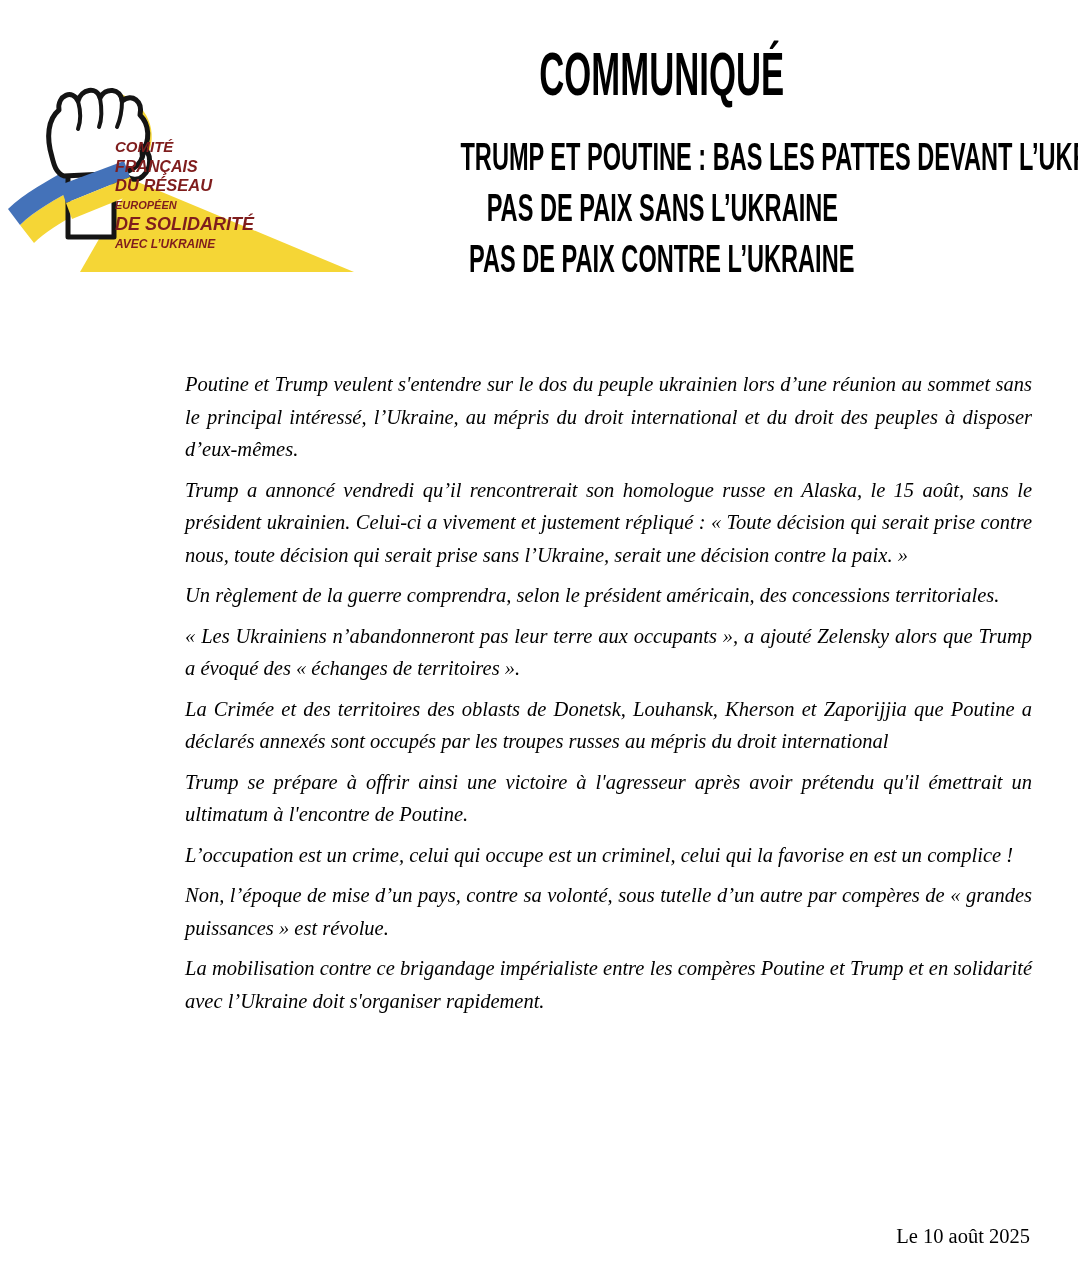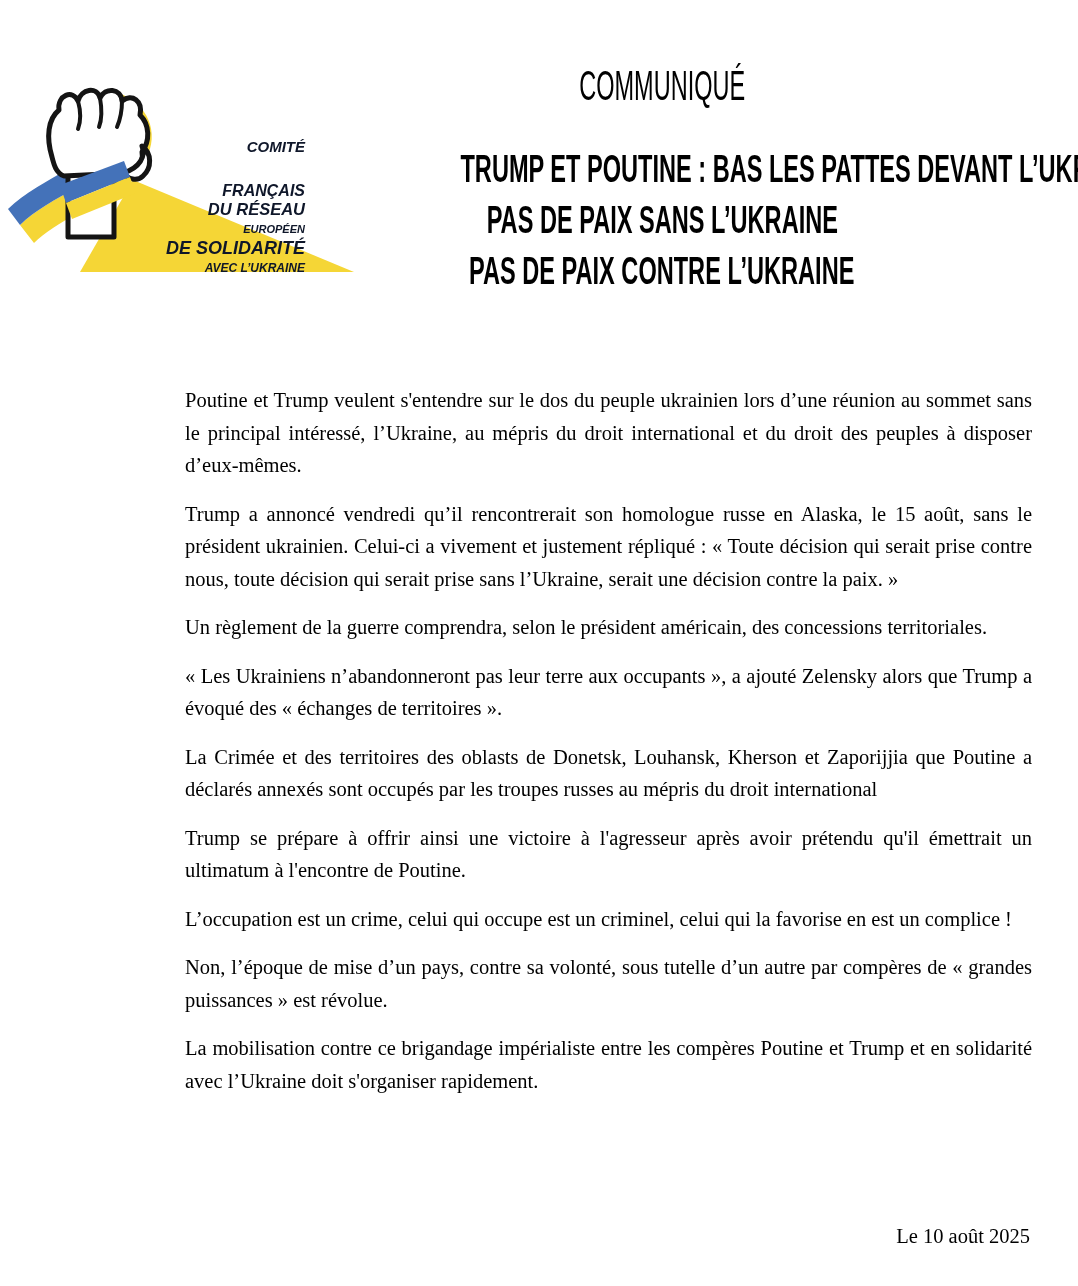--- a/index.html
+++ b/index.html
@@ -8,50 +8,50 @@
     background:#ffffff; overflow:hidden;
     font-family:"Liberation Serif", serif; color:#000;
   }
 
   
   .heading-block {
     position:absolute; left:246px; top:40px; width:832px;
     text-align:center; font-family:"Liberation Sans", sans-serif;
   }
   .doc-title {
-    margin:12px; font-size:42px; line-height:68px; font-weight:400;
+    margin:0; font-size:62px; line-height:68px; font-weight:700;
     letter-spacing:0px; white-space:nowrap;
   }
   .cond-title { display:inline-block; transform:scaleX(0.56); transform-origin:50% 50%; white-space:nowrap; }
   .headlines { margin-top:24px; }
   .hl { font-size:38px; line-height:51px; font-weight:700; white-space:nowrap; }
   .cond { display:inline-block; transform:scaleX(0.62); transform-origin:50% 50%; white-space:nowrap; }
 
   
   .logo { position:absolute; left:0; top:85px; width:380px; height:200px; }
   .logo svg { position:absolute; left:0; top:0; width:380px; height:200px; }
   .logo-text {
     position:absolute; left:115px; top:52px; width:190px;
-    text-align:right; color:#0f172a;
+    text-align:left; color:#7f1d1d;
     font-family:"Liberation Sans", sans-serif; font-weight:700; font-style:italic;
     line-height:19.5px;
   }
   .logo-text .lt0 { font-size:15px; }
-  .logo-text .lt1 { font-size:16px;margin-top:24px; }
+  .logo-text .lt1 { font-size:16px; }
   .logo-text .lt2 { font-size:16.5px; }
   .logo-text .lt3 { font-size:11px; }
   .logo-text .lt4 { font-size:18px; }
   .logo-text .lt5 { font-size:12px; }
 
   
   .body-text {
     position:absolute; left:185px; top:368px; width:847px;
     font-size:20.5px; line-height:32.5px; text-align:justify;
   }
-  .body-text p { margin:16px 0 8px 0; }
+  .body-text p { margin:0 0 8px 0;font-style:italic; }
 
   
   .date-line {
     position:absolute; right:48px; top:1220px;
     font-size:20.5px; line-height:32px; text-align:left;
   }
 </style>
 </head>
 <body>
 

